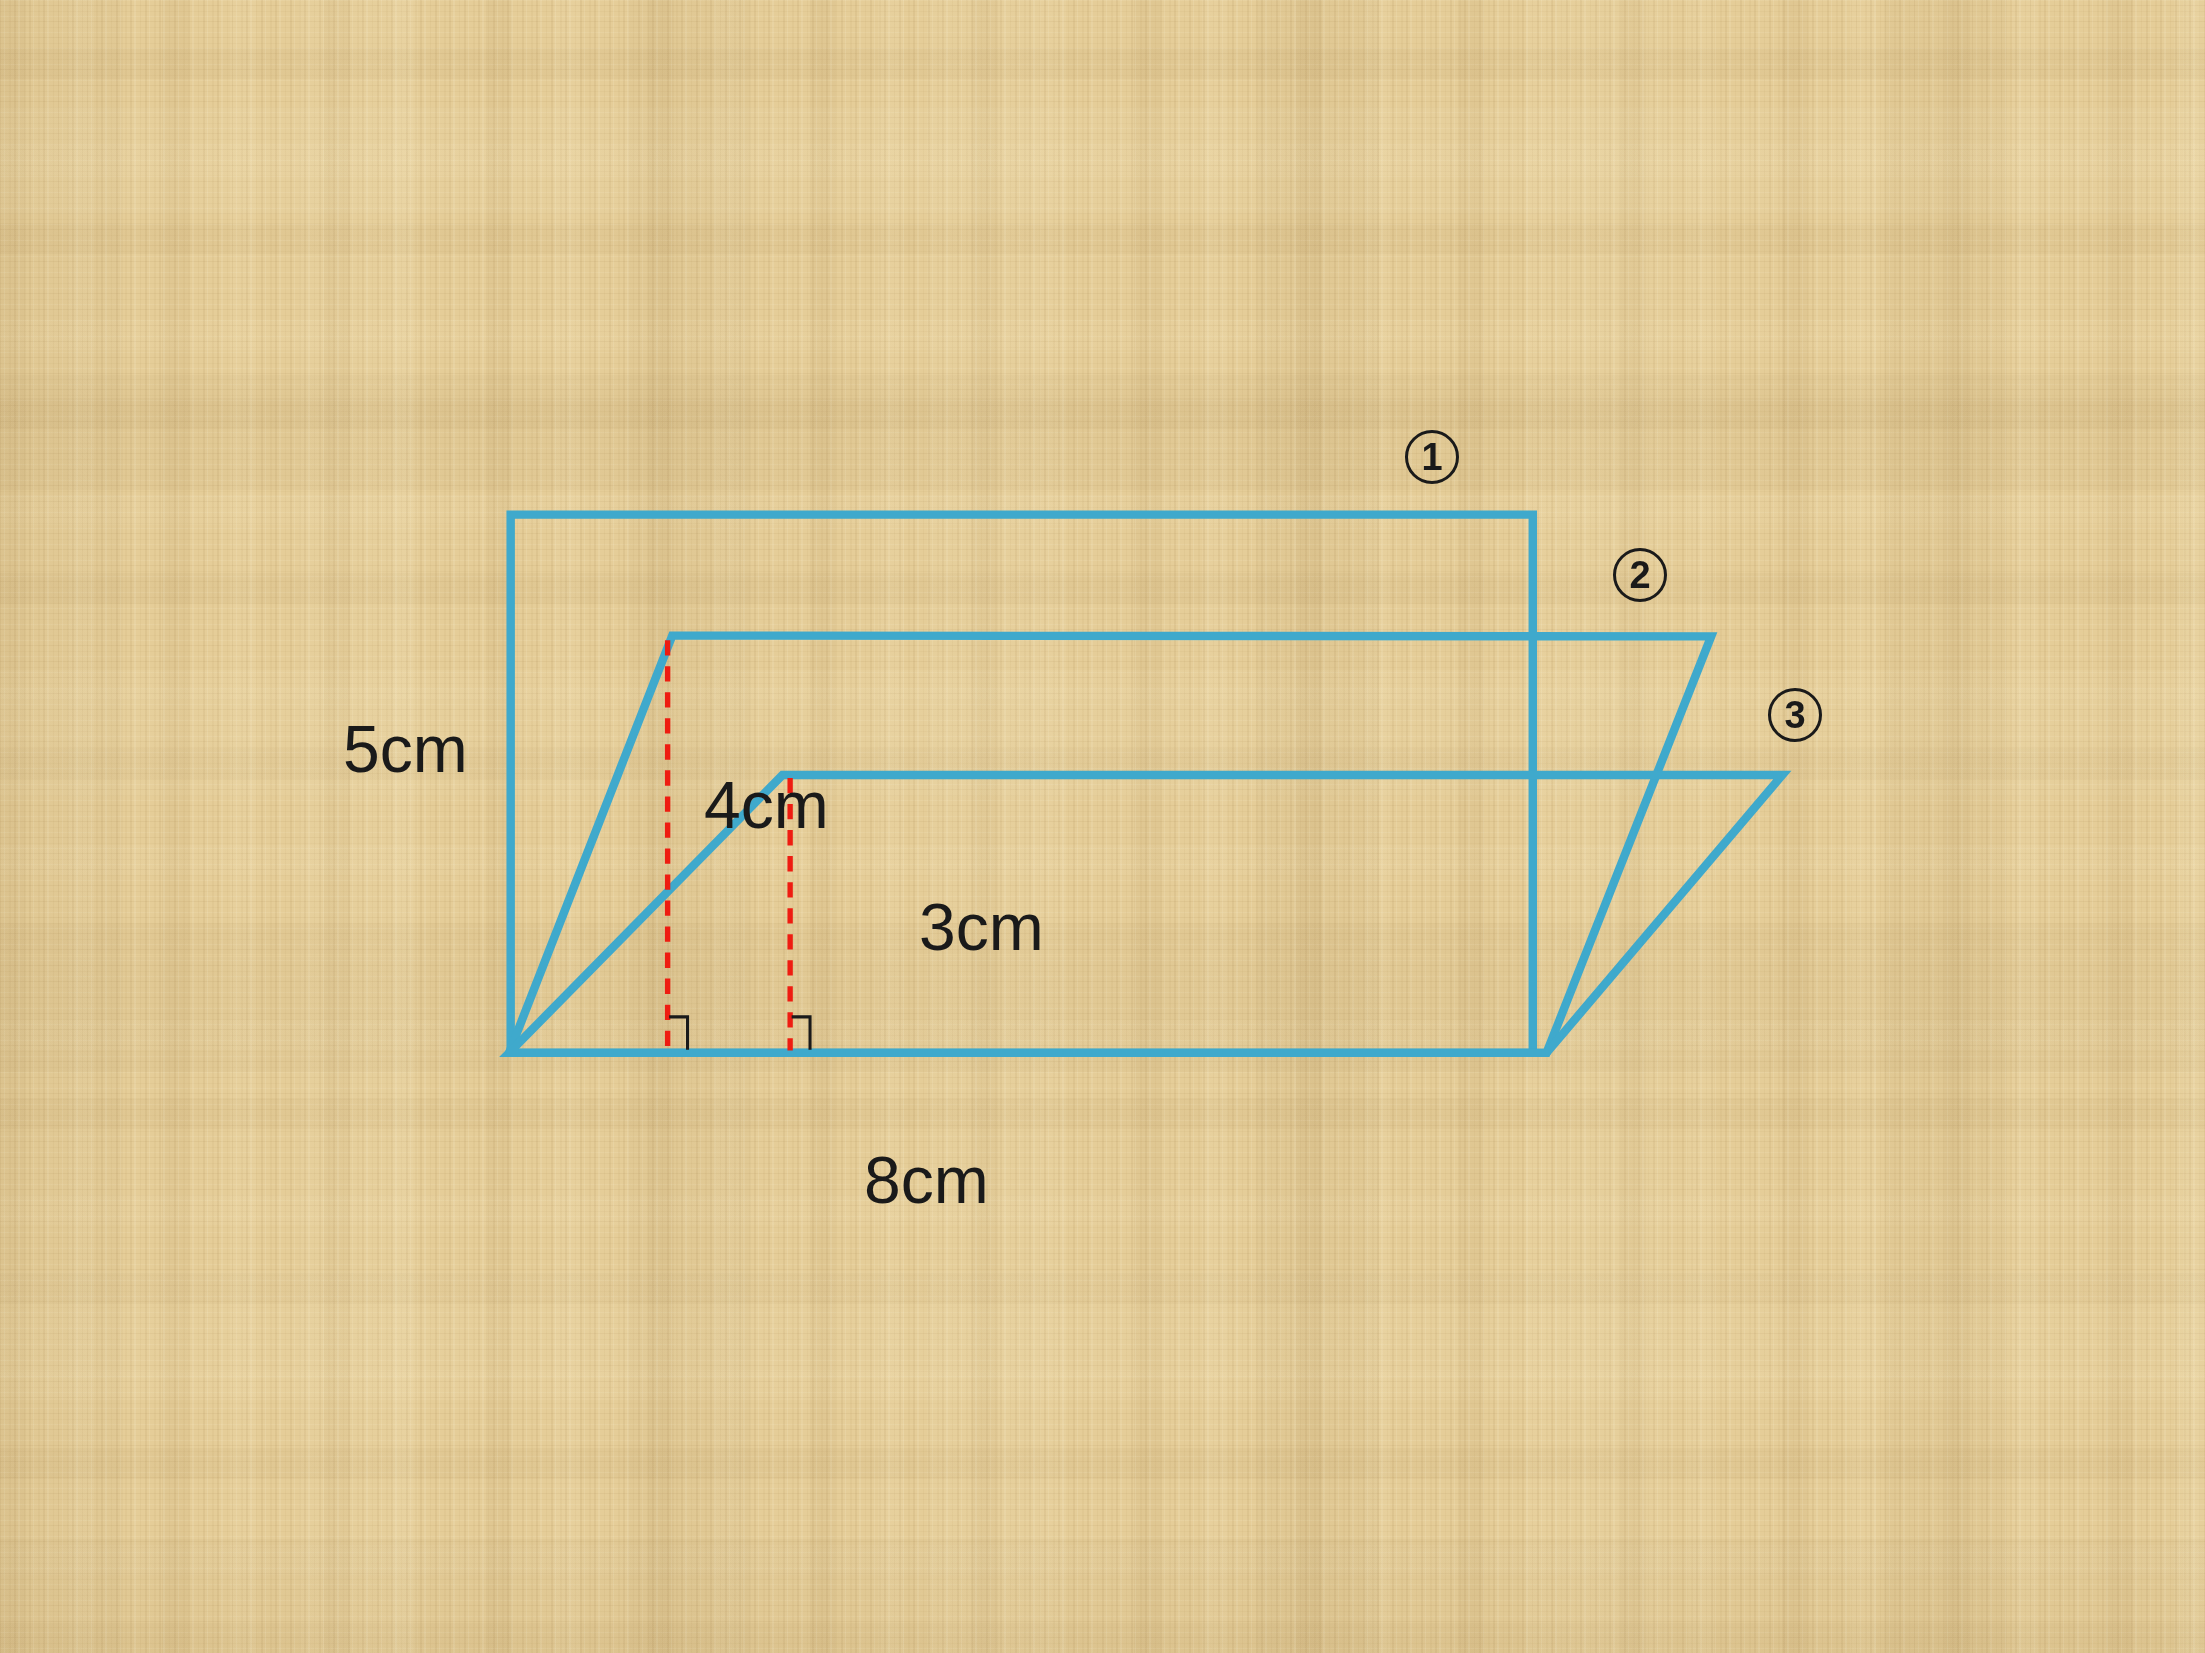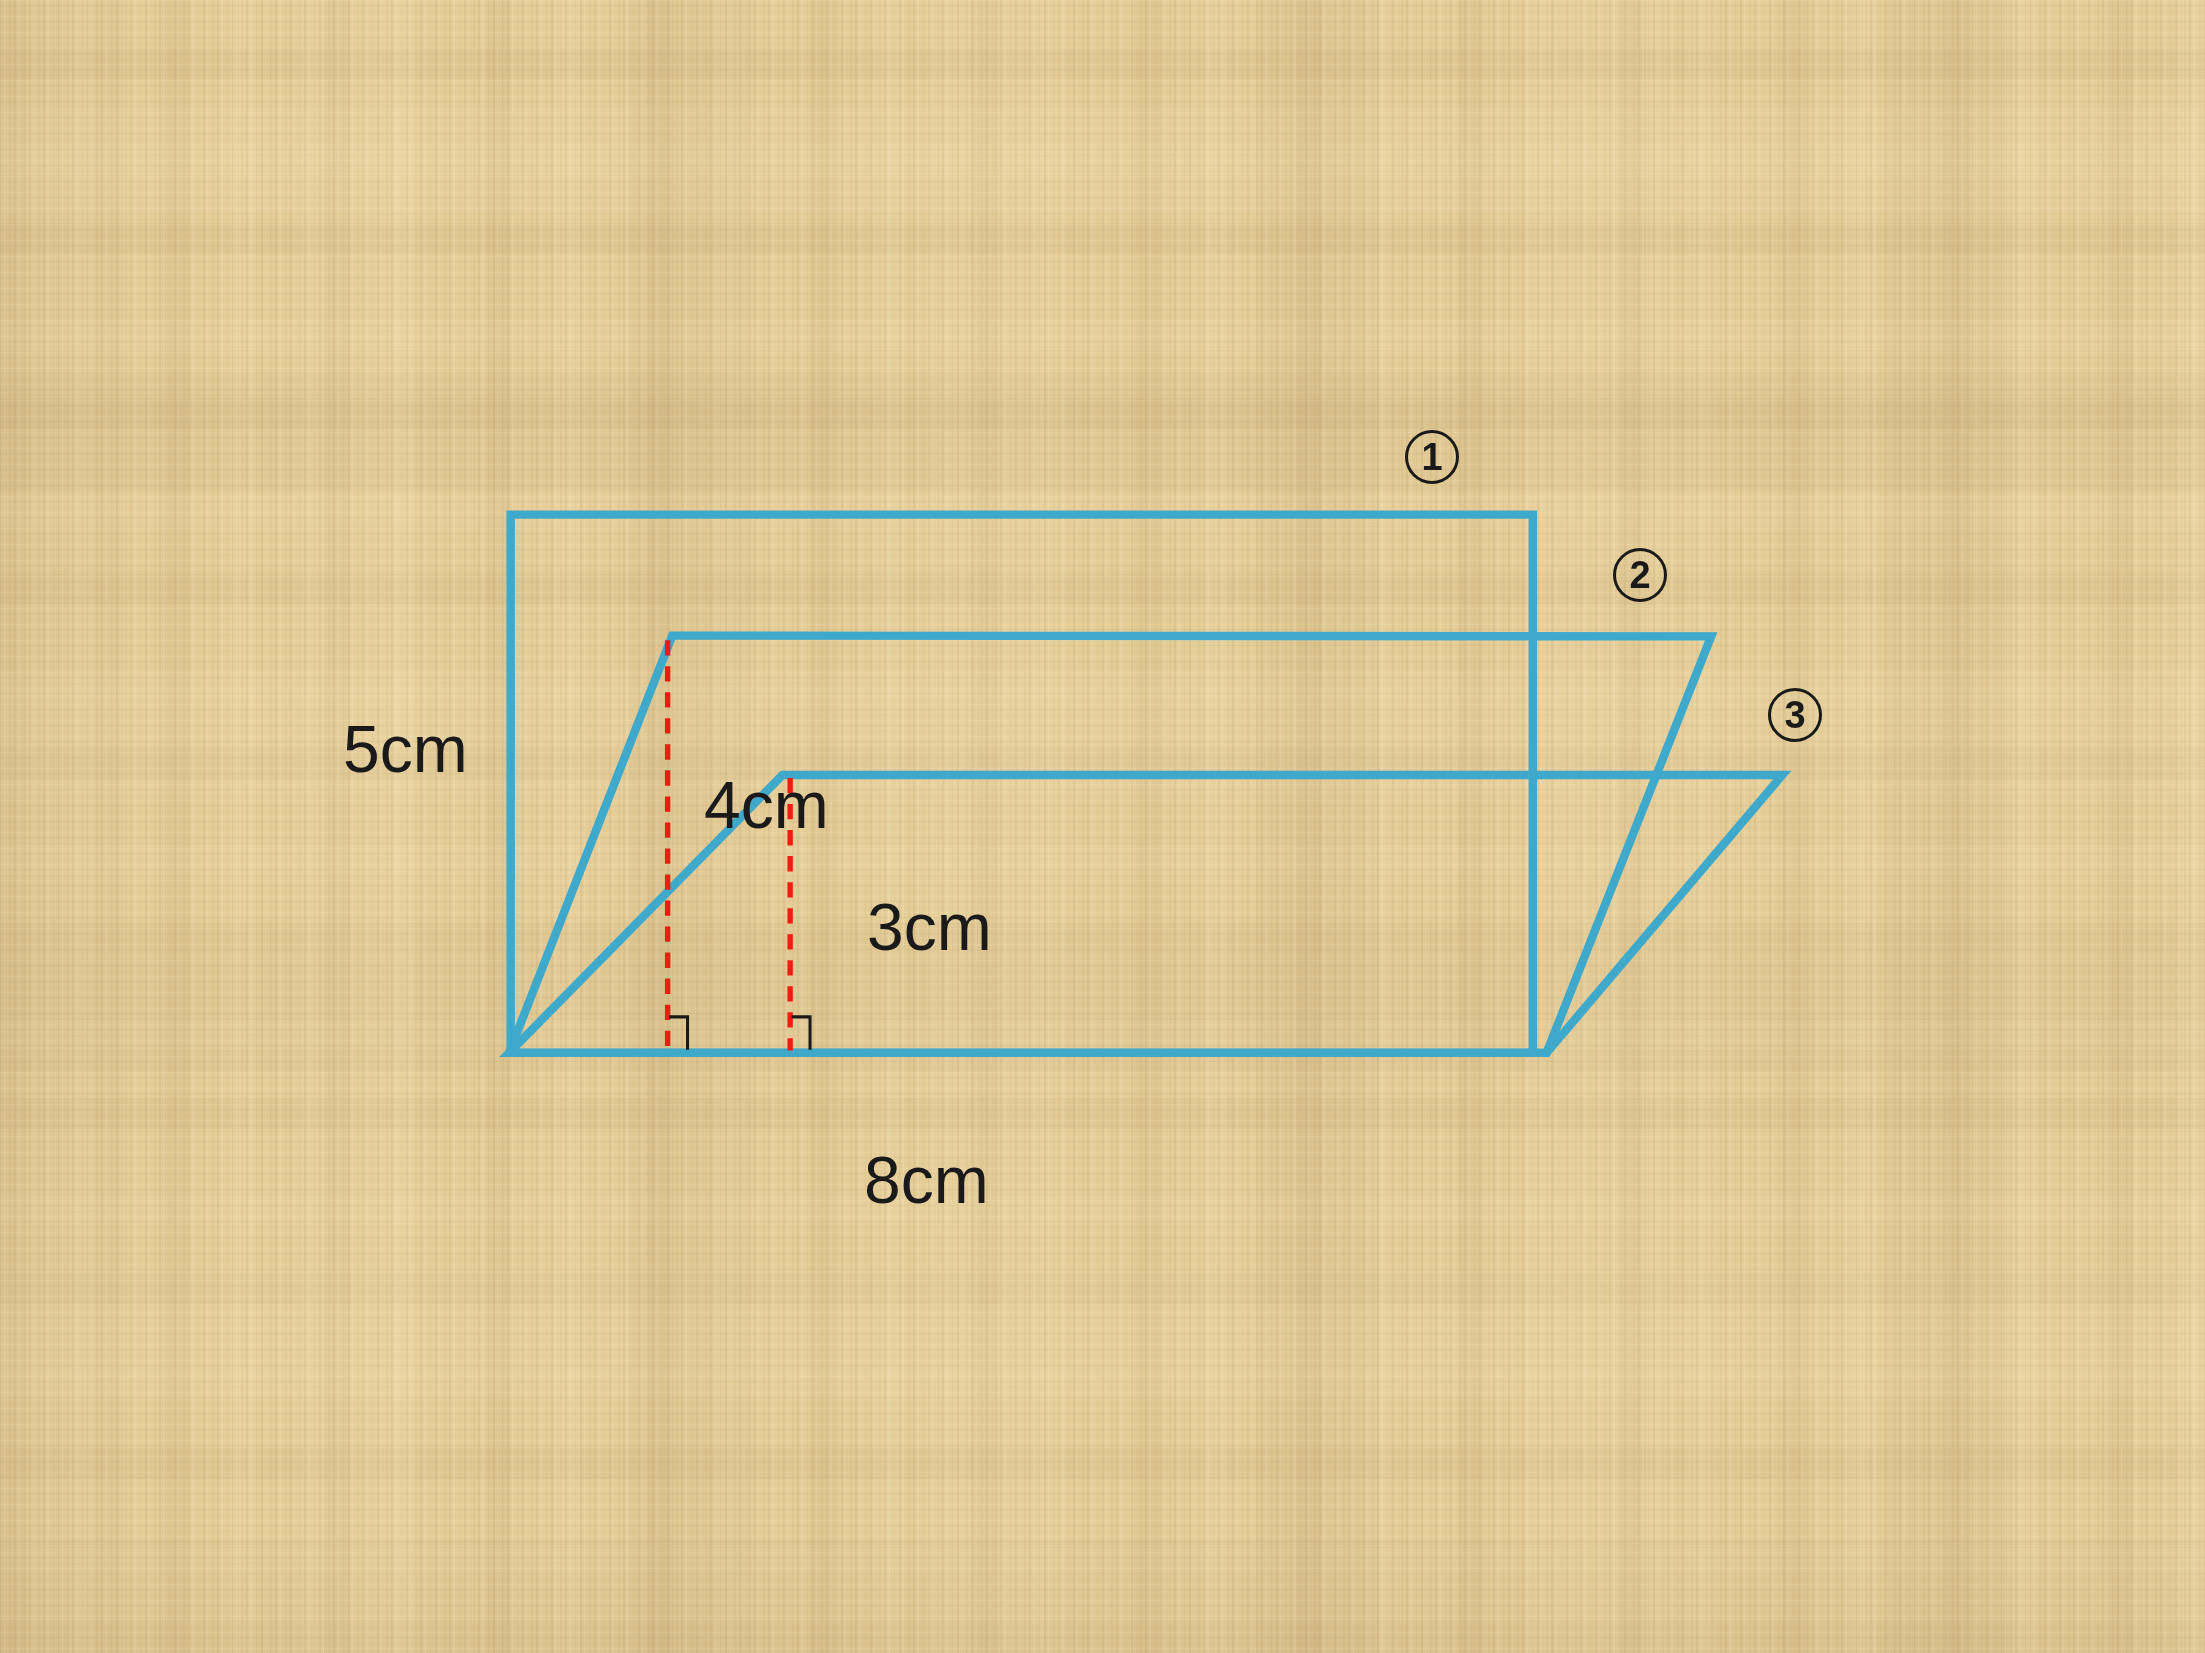--- a/index.html
+++ b/index.html
@@ -105,21 +105,21 @@
     <line class="height-line" x1="872" y1="836" x2="872" y2="1372"></line>
 
     <line class="height-line" x1="1032" y1="1016" x2="1032" y2="1372"></line>
 
     <polyline class="right-angle" points="874,1328 898,1328 898,1371"></polyline>
     <polyline class="right-angle" points="1034,1328 1058,1328 1058,1371"></polyline>
   </svg>
 
   <div class="dim-label" style="left:343px; top:716px;">5cm</div>
   <div class="dim-label" style="left:704px; top:772px;">4cm</div>
-  <div class="dim-label" style="left:867px; top:894px;">3cm</div>
+  <div class="dim-label" style="left:919px; top:894px;">3cm</div>
   <div class="dim-label" style="left:864px; top:1147px;">8cm</div>
 
   <div class="circle-badge" style="left:1405px; top:430px;">
     <span>1</span>
   </div>
   <div class="circle-badge" style="left:1613px; top:548px;">
     <span>2</span>
   </div>
   <div class="circle-badge" style="left:1768px; top:688px;">
     <span>3</span>

